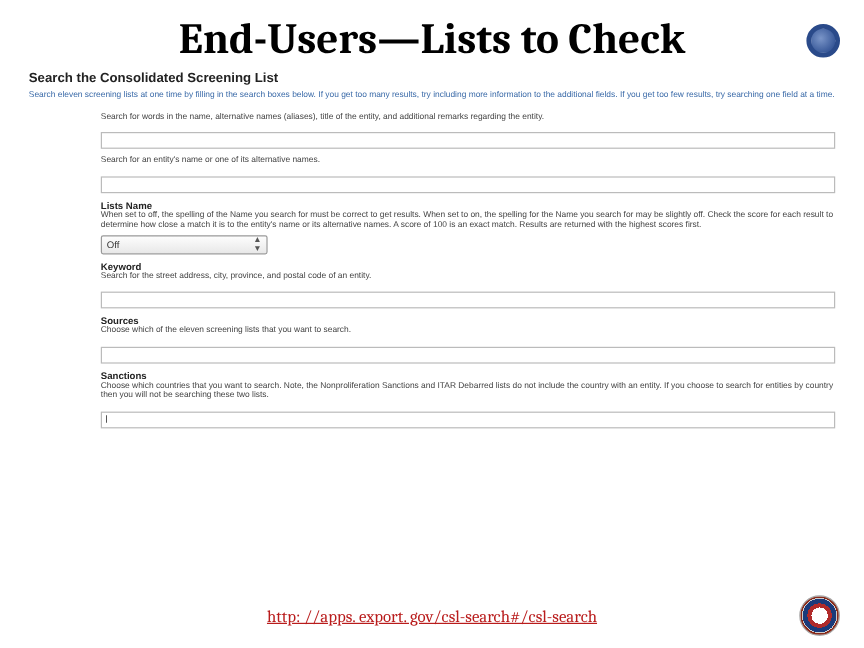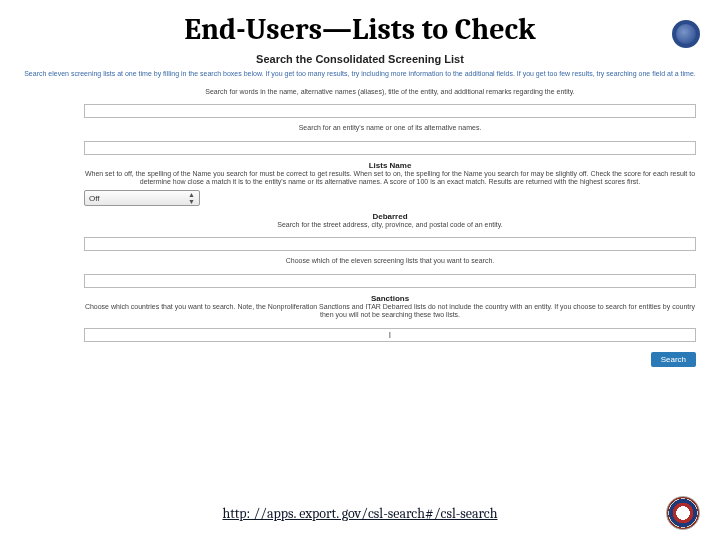--- a/index.html
+++ b/index.html
@@ -1,26 +1,26 @@
 <!DOCTYPE html>
 <html><head>
 <meta charset="utf-8">
 <style>
-  * { box-sizing: border-box; margin: 0; padding: 0; text-align: center; }
+  * { box-sizing: border-box; margin: 0; padding: 0; }
   body {
     width: 720px;
     height: 540px;
     font-family: Arial, sans-serif;
     background: #fff;
     position: relative;
     overflow: hidden;
   }
   .slide-title {
     font-family: "Cambria", "Georgia", serif;
-    font-size: 30px;
+    font-size: 36px;
     font-weight: bold;
     text-align: center;
     margin-top: 12px;
     margin-bottom: 6px;
     color: #000;
   }
   .logo-circle {
     position: absolute;
     top: 20px;
     right: 20px;
@@ -63,21 +63,21 @@
   }
   .text-input {
     width: 100%;
     height: 14px;
     border: 1px solid #bbb;
     background: #fff;
     font-size: 7px;
     padding: 0 3px;
   }
   .select-box {
-    width: 116px;
+    width: 139px;
     height: 16px;
     border: 1px solid #999;
     border-radius: 2px;
     background: linear-gradient(#fdfdfd, #e8e8e8);
     font-size: 8px;
     display: flex;
     align-items: center;
     justify-content: space-between;
     padding: 0 4px;
     color: #333;
@@ -105,21 +105,21 @@
     cursor: pointer;
   }
   .footer-link {
     position: absolute;
     bottom: 18px;
     left: 0;
     width: 100%;
     text-align: center;
     font-family: "Cambria", "Georgia", serif;
     font-size: 14px;
-    color: #0f172a;
+    color: #b91c1c;
     text-decoration: underline;
   }
   .seal {
     position: absolute;
     bottom: 10px;
     right: 20px;
     width: 34px;
     height: 34px;
     border-radius: 50%;
     background: radial-gradient(circle, #fff 0 30%, #b02a2a 30% 45%, #1a3a7a 45% 62%, #ccc 62% 65%, #8a2a1a 65% 82%, #d4af37 82% 86%, #fff 86% 100%);
@@ -152,36 +152,34 @@
     <div class="select-box">
       <span>Off</span>
       <span class="select-arrows">
         <span>▲</span>
           <span>▼</span>
       </span>
     </div>
   </div>
 
   <div class="form-block">
-    <div class="field-label">Debarred</div>
+    <div class="field-label">Keyword</div>
     <div class="field-help">Search for the street address, city, province, and postal code of an entity.</div>
     <input class="text-input" style="">
   </div>
 
   <div class="form-block">
+    <div class="field-label">Sources</div>
     <div class="field-help">Choose which of the eleven screening lists that you want to search.</div>
     <input class="text-input" style="">
   </div>
 
   <div class="form-block">
     <div class="field-label">Sanctions</div>
     <div class="field-help">Choose which countries that you want to search.
 Note, the Nonproliferation Sanctions and ITAR Debarred lists do not include the country with an entity. If you choose to search for entities by country then you will not be searching these two lists.</div>
     <input class="text-input" value="|" style="">
   </div>
 
-  <div class="search-row">
-    <button class="search-btn">Search</button>
-  </div>
 </div>
 
 <div class="footer-link">http: //apps. export. gov/csl-search#/csl-search</div>
 <div class="seal"></div>
 
 </body></html>

